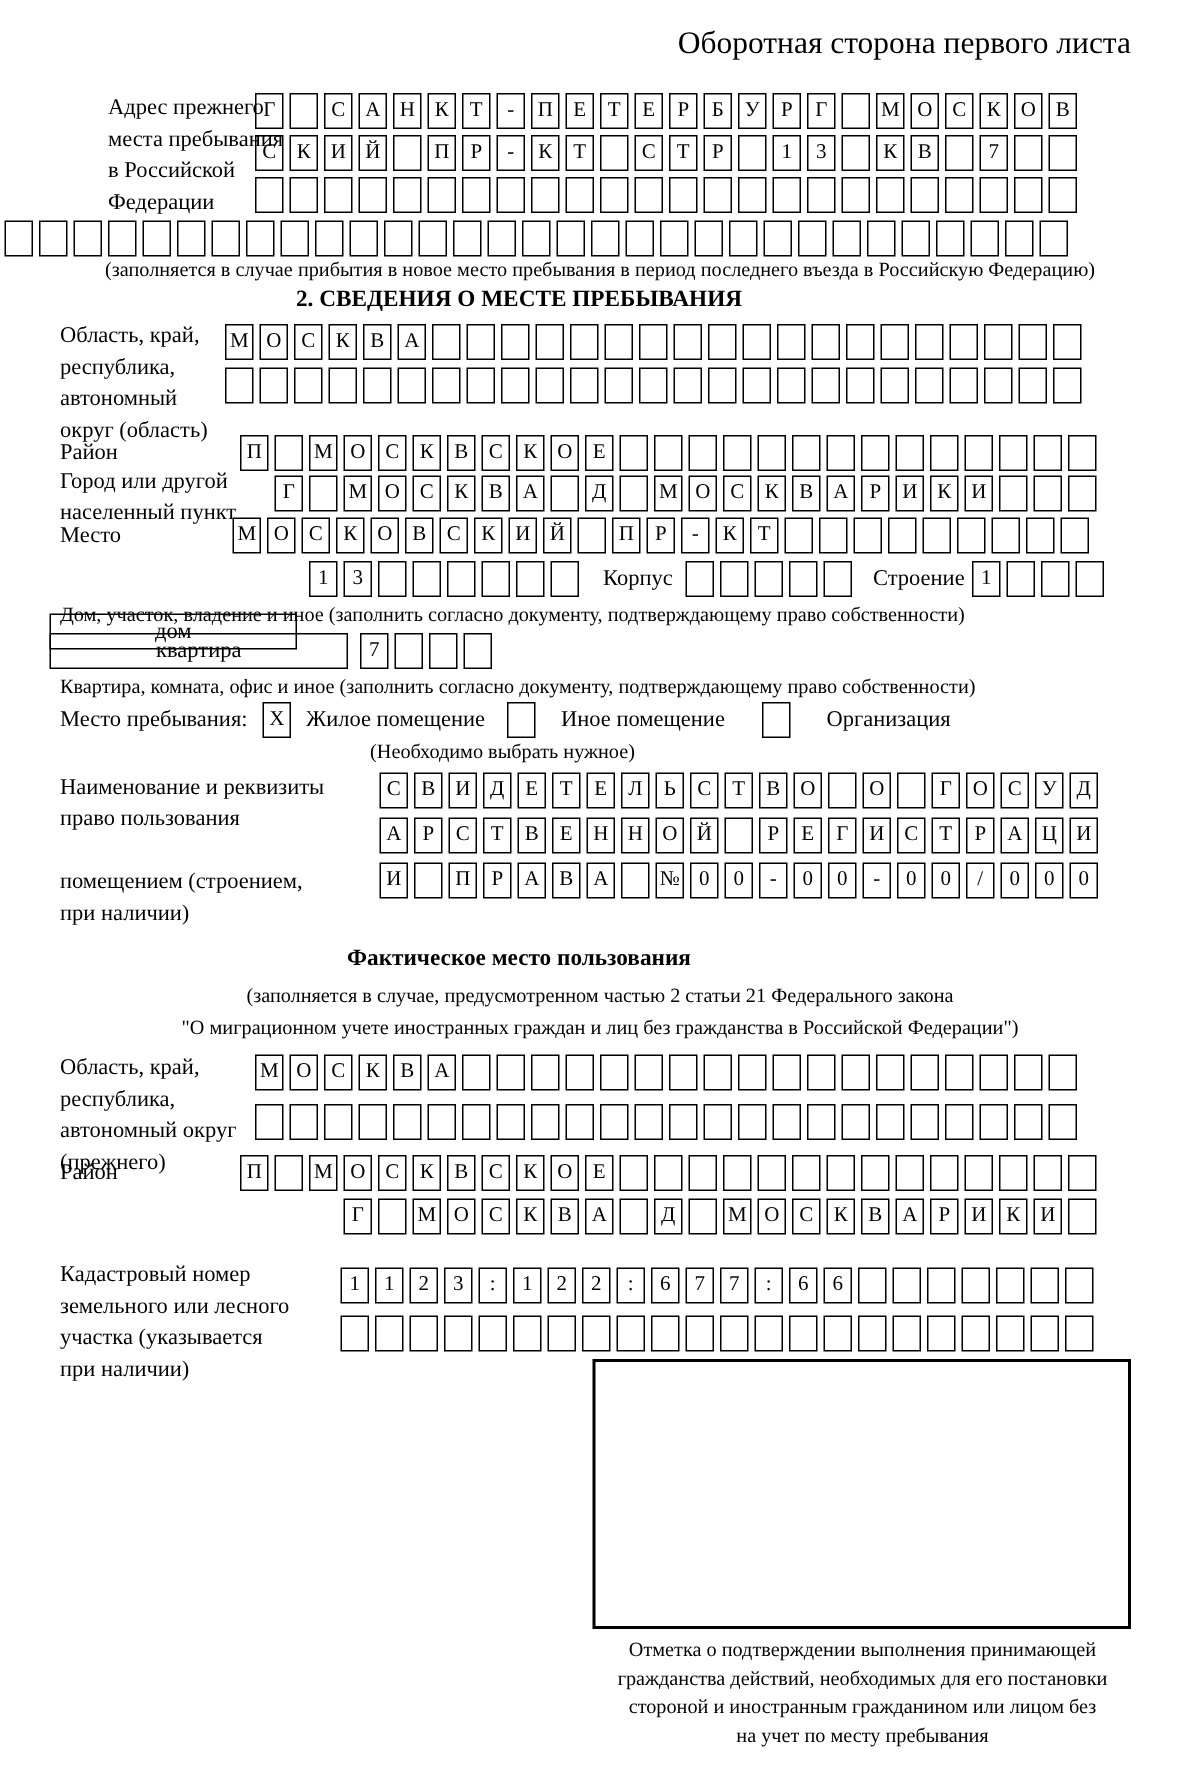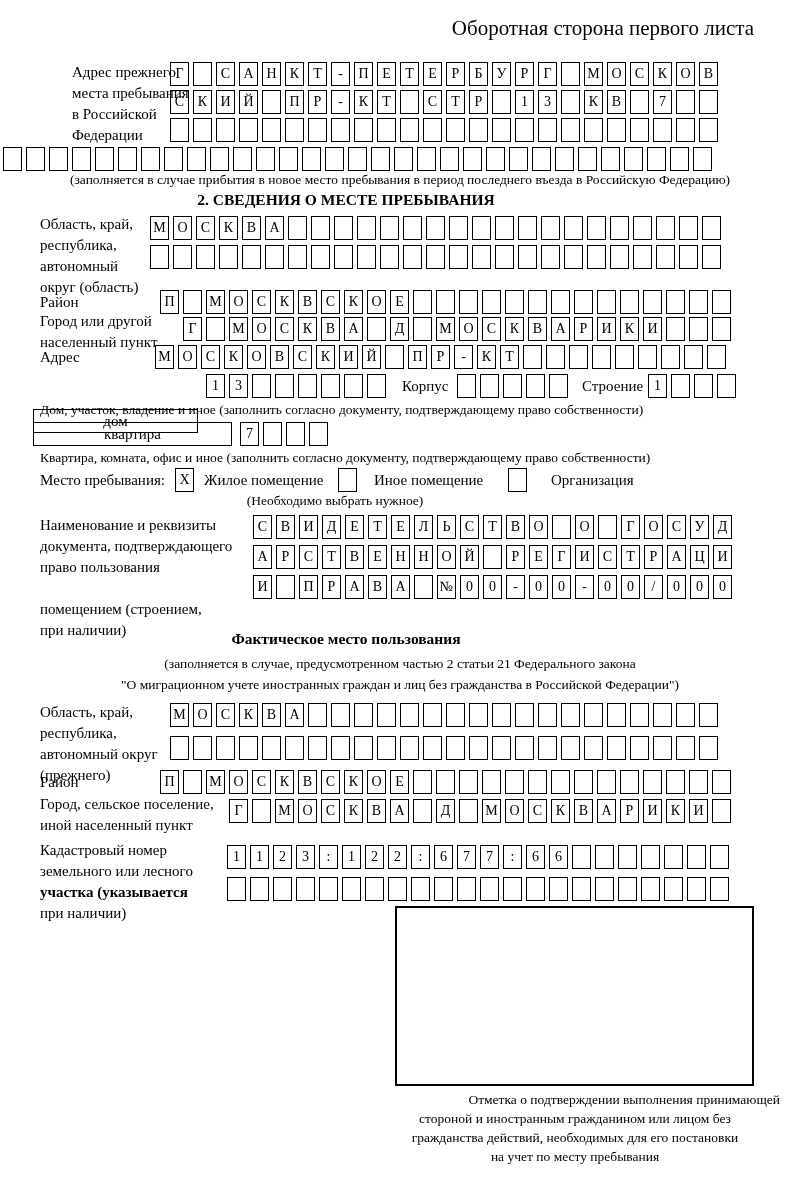--- a/index.html
+++ b/index.html
@@ -262,21 +262,21 @@
       <span class="cell">А</span>
       <span class="cell">Р</span>
       <span class="cell">И</span>
       <span class="cell">К</span>
       <span class="cell">И</span>
       <span class="cell"></span>
       <span class="cell"></span>
       <span class="cell"></span>
     </div>
 
-  <div class="lbl" style="left:40px;top:347px;">Адрес</div>
+  <div class="lbl" style="left:40px;top:347px;">Место</div>
   <div class="cellrow" style="left:155px;top:345px;">
       <span class="cell">М</span>
       <span class="cell">О</span>
       <span class="cell">С</span>
       <span class="cell">К</span>
       <span class="cell">О</span>
       <span class="cell">В</span>
       <span class="cell">С</span>
       <span class="cell">К</span>
       <span class="cell">И</span>
@@ -339,21 +339,20 @@
   <div class="cb" style="left:175px;top:468px;">X</div>
   <div class="lbl" style="left:204px;top:470px;">Жилое помещение</div>
   <div class="cb" style="left:338px;top:468px;"></div>
   <div class="lbl" style="left:374px;top:470px;">Иное помещение</div>
   <div class="cb" style="left:508px;top:468px;"></div>
   <div class="lbl" style="left:551px;top:470px;">Организация</div>
   <div class="cap" style="left:180px;top:493px;width:310px;text-align:center;">(Необходимо выбрать нужное)</div>
 
   <div class="lbl" style="left:40px;top:515px;">
     <span style="display:block;">Наименование и реквизиты</span>
-    <span style="display:block;">документа, подтверждающего</span>
     <span style="display:block;">право пользования</span>
     <span style="display:block;margin-top:21px;">помещением (строением,</span>
     <span style="display:block;">при наличии)</span>
   </div>
   <div class="cellrow" style="left:253px;top:515px;">
       <span class="cell">С</span>
       <span class="cell">В</span>
       <span class="cell">И</span>
       <span class="cell">Д</span>
       <span class="cell">Е</span>
@@ -506,24 +505,20 @@
       <span class="cell"></span>
       <span class="cell"></span>
       <span class="cell"></span>
       <span class="cell"></span>
       <span class="cell"></span>
       <span class="cell"></span>
       <span class="cell"></span>
       <span class="cell"></span>
     </div>
 
-  <div class="lbl" style="left:40px;top:794px;">
-    <span style="display:block;">Город, сельское поселение,</span>
-    <span style="display:block;">иной населенный пункт</span>
-  </div>
   <div class="cellrow" style="left:229px;top:799px;">
       <span class="cell">Г</span>
       <span class="cell"></span>
       <span class="cell">М</span>
       <span class="cell">О</span>
       <span class="cell">С</span>
       <span class="cell">К</span>
       <span class="cell">В</span>
       <span class="cell">А</span>
       <span class="cell"></span>
@@ -538,21 +533,21 @@
       <span class="cell">Р</span>
       <span class="cell">И</span>
       <span class="cell">К</span>
       <span class="cell">И</span>
       <span class="cell"></span>
     </div>
 
   <div class="lbl" style="left:40px;top:840px;">
     <span style="display:block;">Кадастровый номер</span>
     <span style="display:block;">земельного или лесного</span>
-    <span style="display:block;font-weight:bold;">участка (указывается</span>
+    <span style="display:block;">участка (указывается</span>
     <span style="display:block;">при наличии)</span>
   </div>
   <div class="cellrow" style="left:227px;top:845px;">
       <span class="cell">1</span>
       <span class="cell">1</span>
       <span class="cell">2</span>
       <span class="cell">3</span>
       <span class="cell">:</span>
       <span class="cell">1</span>
       <span class="cell">2</span>
@@ -592,19 +587,19 @@
       <span class="cell"></span>
       <span class="cell"></span>
       <span class="cell"></span>
       <span class="cell"></span>
       <span class="cell"></span>
       <span class="cell"></span>
     </div>
 
   <div class="stampbox" style="left:395px;top:906px;width:355px;height:176px;"></div>
   <div class="stampcap" style="left:370px;top:1090px;width:410px;">
-    <span style="display:block;text-align:right;">Отметка о подтверждении выполнения принимающей</span>
+    <span style="display:block;">Отметка о подтверждении выполнения принимающей</span>
+    <span style="display:block;">гражданства действий, необходимых для его постановки</span>
     <span style="display:block;">стороной и иностранным гражданином или лицом без</span>
-    <span style="display:block;">гражданства действий, необходимых для его постановки</span>
     <span style="display:block;">на учет по месту пребывания</span>
   </div>
 
 </div>
 
 </body></html>

